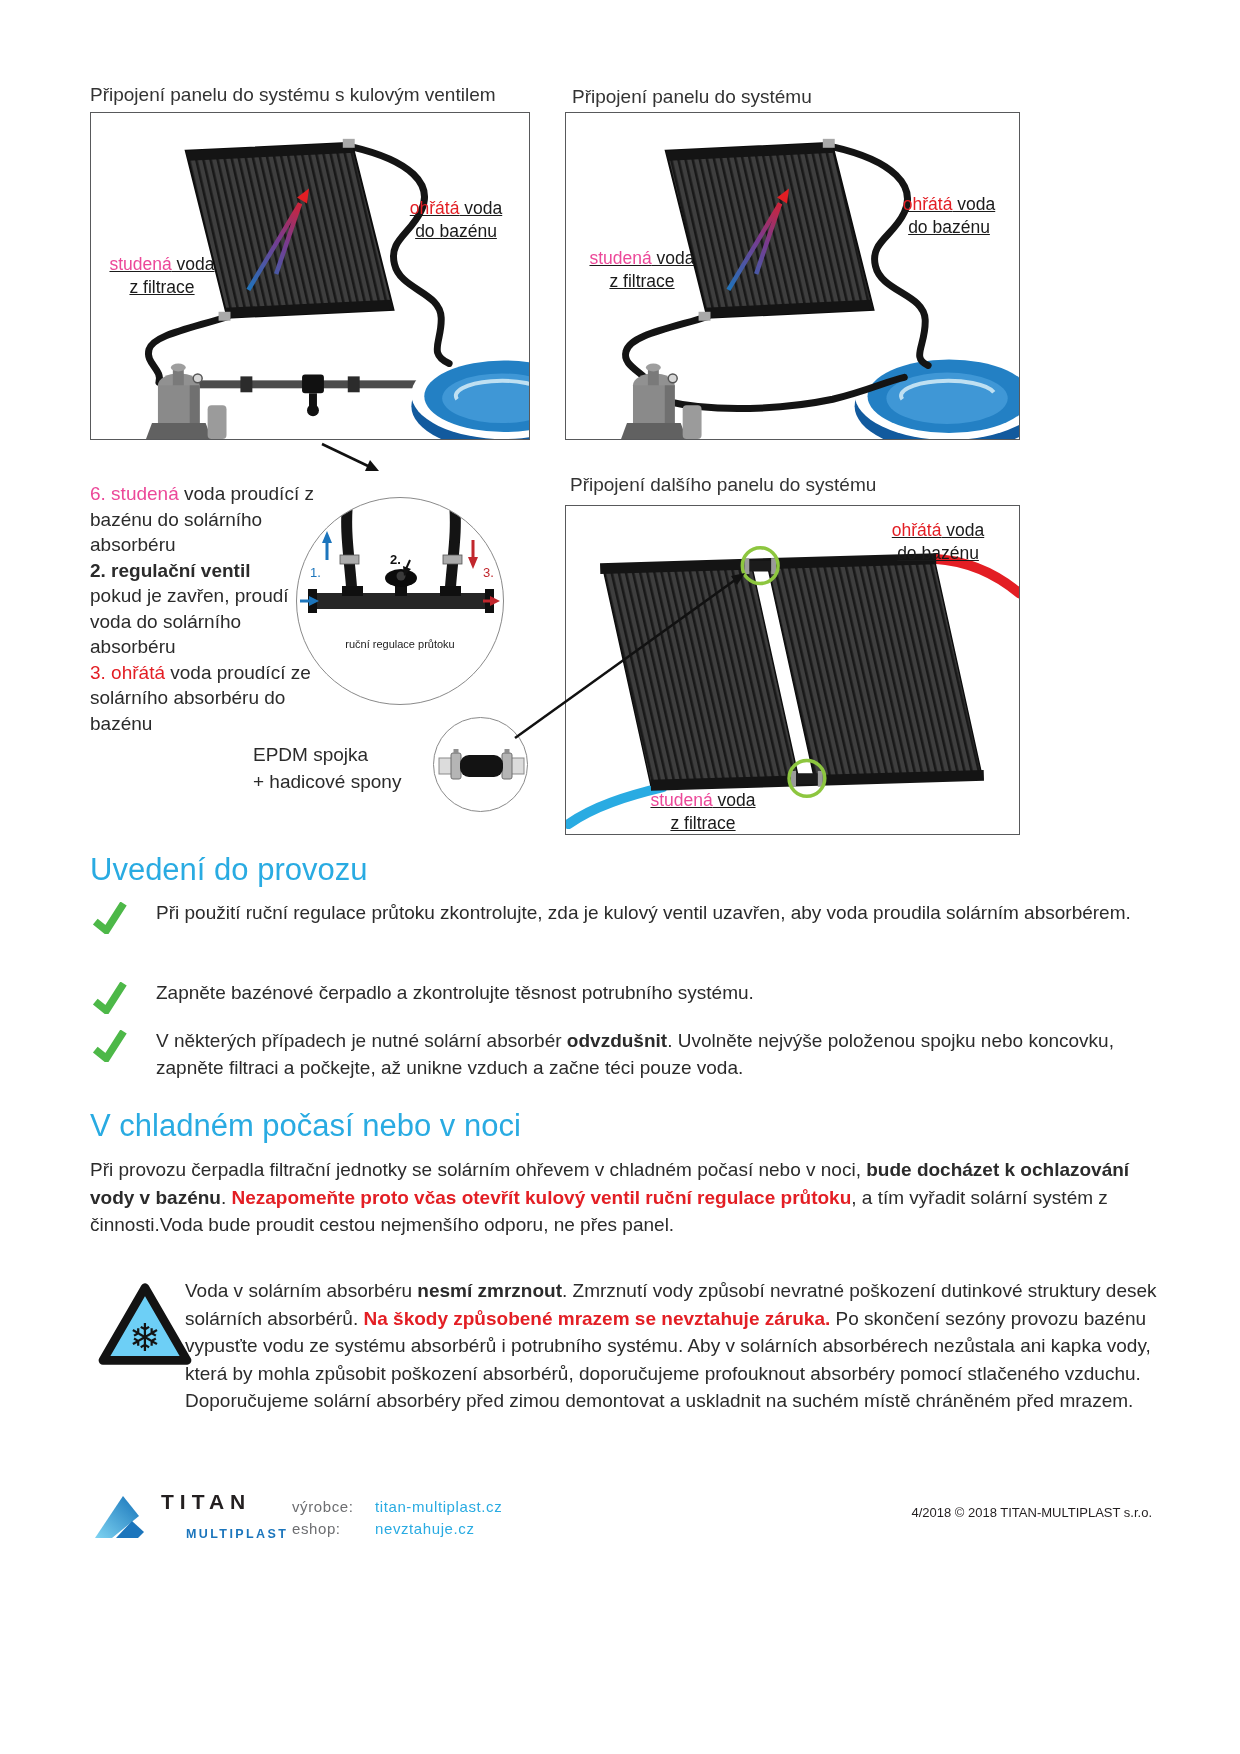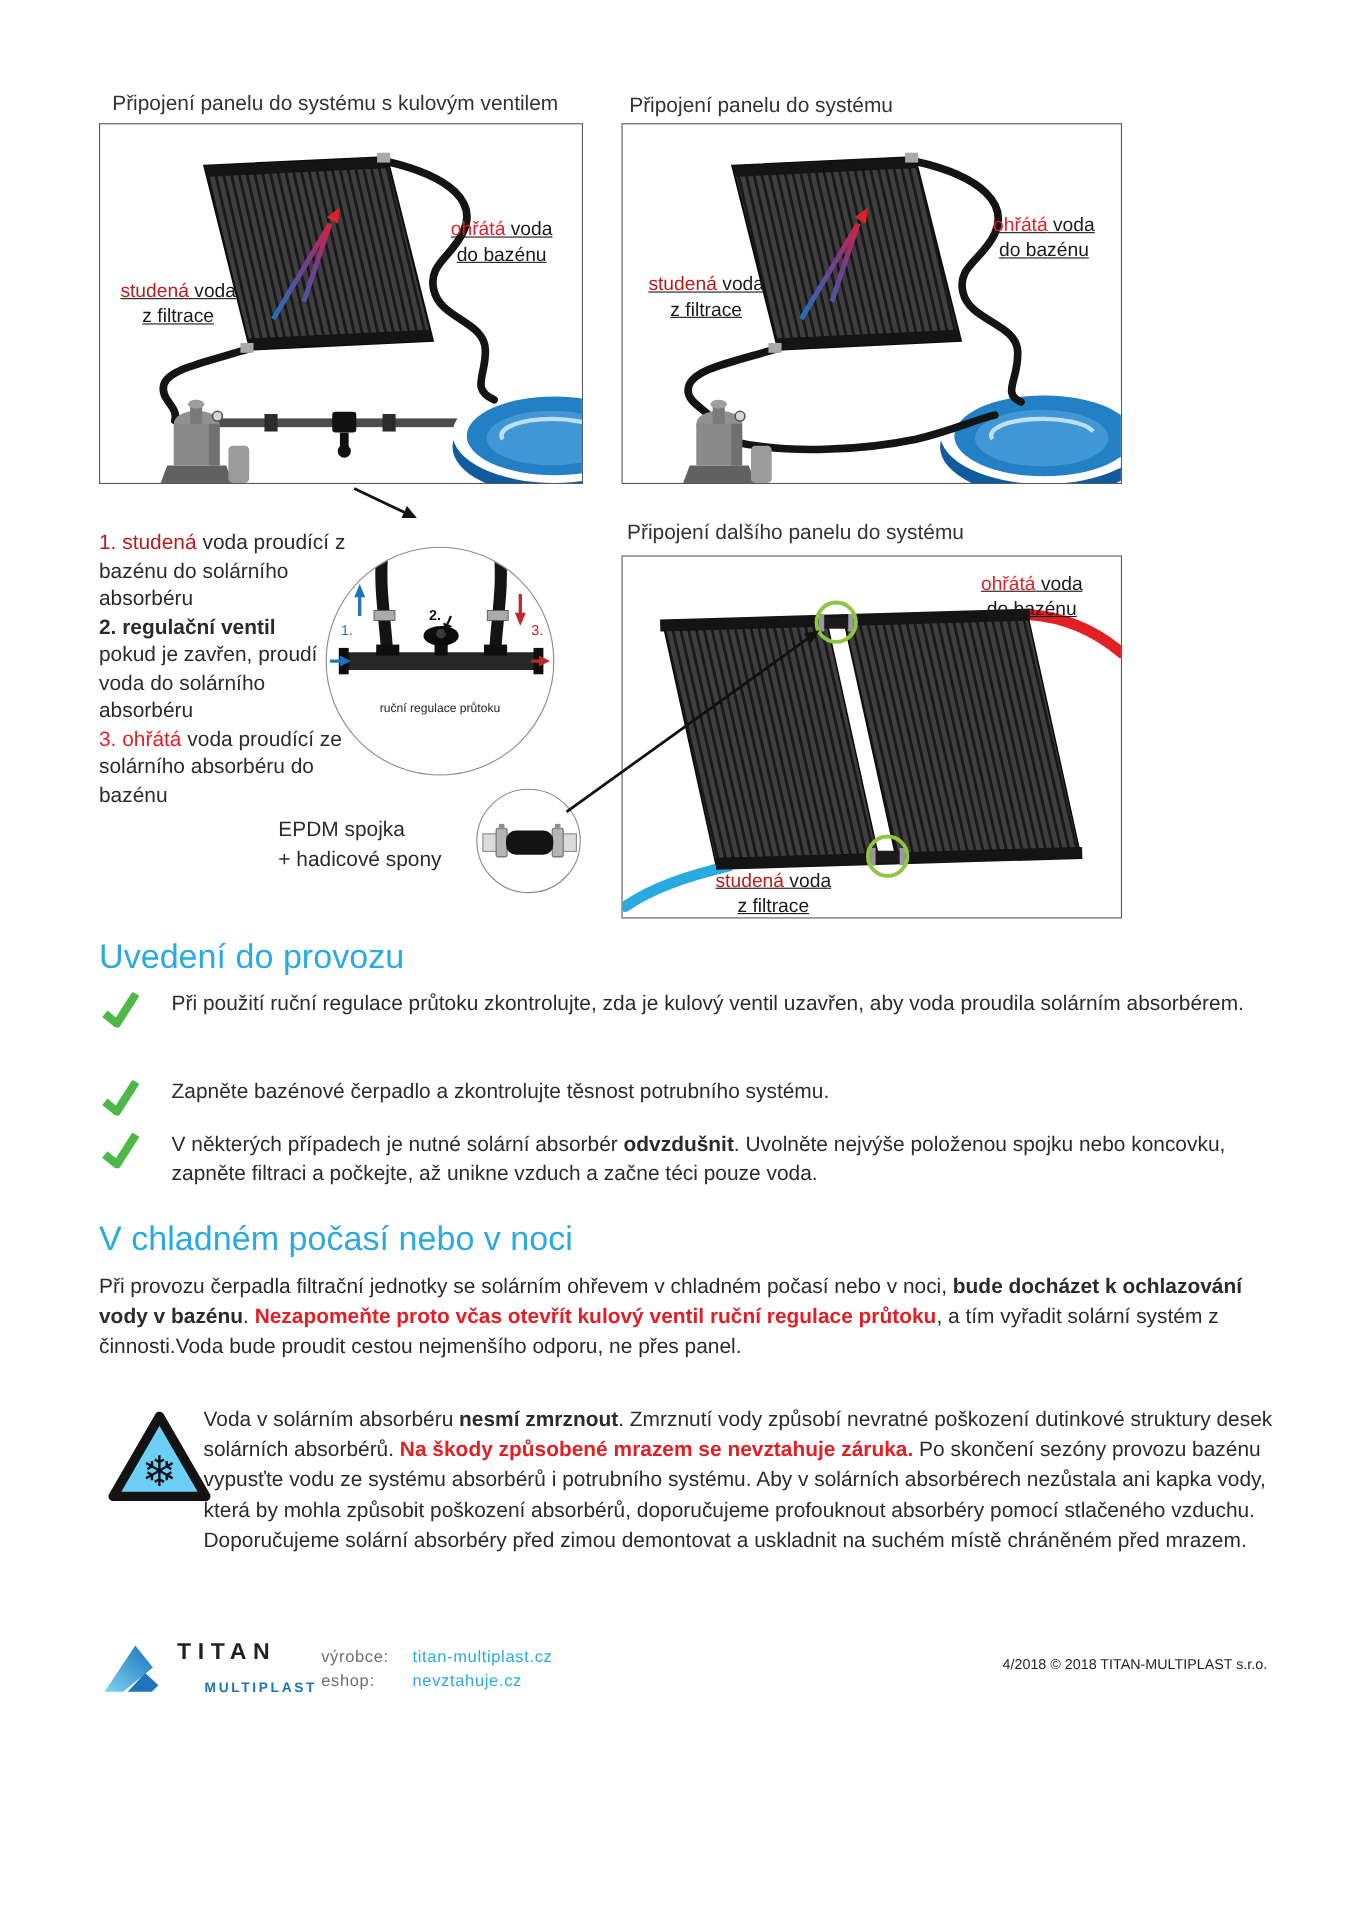--- a/index.html
+++ b/index.html
@@ -4,21 +4,21 @@
 <style>
   * { margin:0; padding:0; box-sizing:border-box; }
   body { background:#fff; font-family:"Liberation Sans","DejaVu Sans",sans-serif; }
   .page { position:relative; width:1240px; height:1754px; background:#fff; color:#2b2b2b; overflow:hidden; }
   .abs { position:absolute; }
   .dtitle { position:absolute; font-size:19px; color:#333; }
   .dbox { position:absolute; border:1px solid #58595b; background:#fff; }
   .dbox svg { display:block; }
   .dlabel { position:absolute; font-size:17.5px; line-height:1.3; text-align:center; color:#1a1a1a;text-decoration:underline; }
   .red { color:#e31e24; }
-  .blue { color:#b91c1c;margin-top:20px; }
+  .blue { color:#ec4899;margin-top:20px; }
   .bold { font-weight:700; }
   .legend { position:absolute; left:90px; top:481px; width:236px; font-size:19px; line-height:25.5px; color:#2b2b2b; }
   .circle { position:absolute; border:1px solid #8a8a8a; border-radius:50%; background:#fff; overflow:hidden; z-index:3; }
   .valve-caption { position:absolute; left:0; right:0; top:140px; text-align:center; font-size:11px; color:#222; }
   .vnum { font-size:13px; }
   .vbold { font-weight:700; }
   .epdm-label { position:absolute; left:253px; top:741px; font-size:19px; line-height:27px; color:#2b2b2b; }
   .section-title { position:absolute; left:90px; font-size:31px; font-weight:400; color:#29abe2; }
   .check-item { position:absolute; left:92px; display:flex; gap:28px; align-items:flex-start; }
   .check-item svg { flex-shrink:0; margin-top:2px; }
@@ -39,21 +39,21 @@
 
 <div class="page">
 
   <svg class="overlay" width="1240" height="1754" viewBox="0 0 1240 1754">
     <line x1="322" y1="444" x2="368" y2="466" stroke="#111" stroke-width="2.5"></line>
     <polygon points="379,471 365,471 370,460" fill="#111"></polygon>
     <line x1="515" y1="738" x2="735" y2="580" stroke="#111" stroke-width="2.5"></line>
     <polygon points="745,573 737,585 731,576" fill="#111"></polygon>
   </svg>
 
-  <div class="dtitle" style="left:90px; top:84px;margin-left:12px;">Připojení panelu do systému s kulovým ventilem</div>
+  <div class="dtitle" style="left:90px; top:84px;">Připojení panelu do systému s kulovým ventilem</div>
   <div class="dtitle" style="left:572px; top:86px;">Připojení panelu do systému</div>
 
   <div class="dbox" style="left:90px; top:112px; width:440px; height:328px;">
     <svg viewBox="0 0 440 328" width="438" height="326">
       <defs>
         <pattern id="s1" width="7" height="7" patternUnits="userSpaceOnUse" patternTransform="rotate(-13)">
           <rect width="7" height="7" fill="#3e3e3e"></rect>
             <rect width="2.6" height="7" fill="#181818"></rect>
         </pattern>
         <linearGradient id="g1" gradientUnits="userSpaceOnUse" x1="158" y1="180" x2="214" y2="82">
@@ -199,21 +199,21 @@
       <div><span class="red">ohřátá</span><span> voda</span></div>
       <div>do bazénu</div>
     </div>
     <div class="dlabel" style="left:57px; top:283px; width:160px;">
       <div><span class="blue">studená</span><span> voda</span></div>
       <div>z filtrace</div>
     </div>
   </div>
 
   <div class="legend">
-    <div><span class="blue">1. studená</span><span> voda proudící z bazénu do solárního absorbéru</span></div>
+    <div><span class="blue">6. studená</span><span> voda proudící z bazénu do solárního absorbéru</span></div>
     <div><span class="bold">2. regulační ventil</span><br><span>pokud je zavřen, proudí voda do solárního absorbéru</span></div>
     <div><span class="red">3. ohřátá</span><span> voda proudící ze solárního absorbéru do bazénu</span></div>
   </div>
 
   <div class="circle" style="left:296px; top:497px; width:208px; height:208px;">
     <svg viewBox="0 0 208 208" width="208" height="208">
       <path d="M51,0 C47,34 53,62 55,96" stroke="#141414" stroke-width="11" fill="none"></path>
       <path d="M157,0 C161,34 155,62 153,96" stroke="#141414" stroke-width="11" fill="none"></path>
       <rect x="43" y="57" width="19" height="9" fill="#ababab" stroke="#555" stroke-width="0.8"></rect>
       <rect x="146" y="57" width="19" height="9" fill="#ababab" stroke="#555" stroke-width="0.8"></rect>

